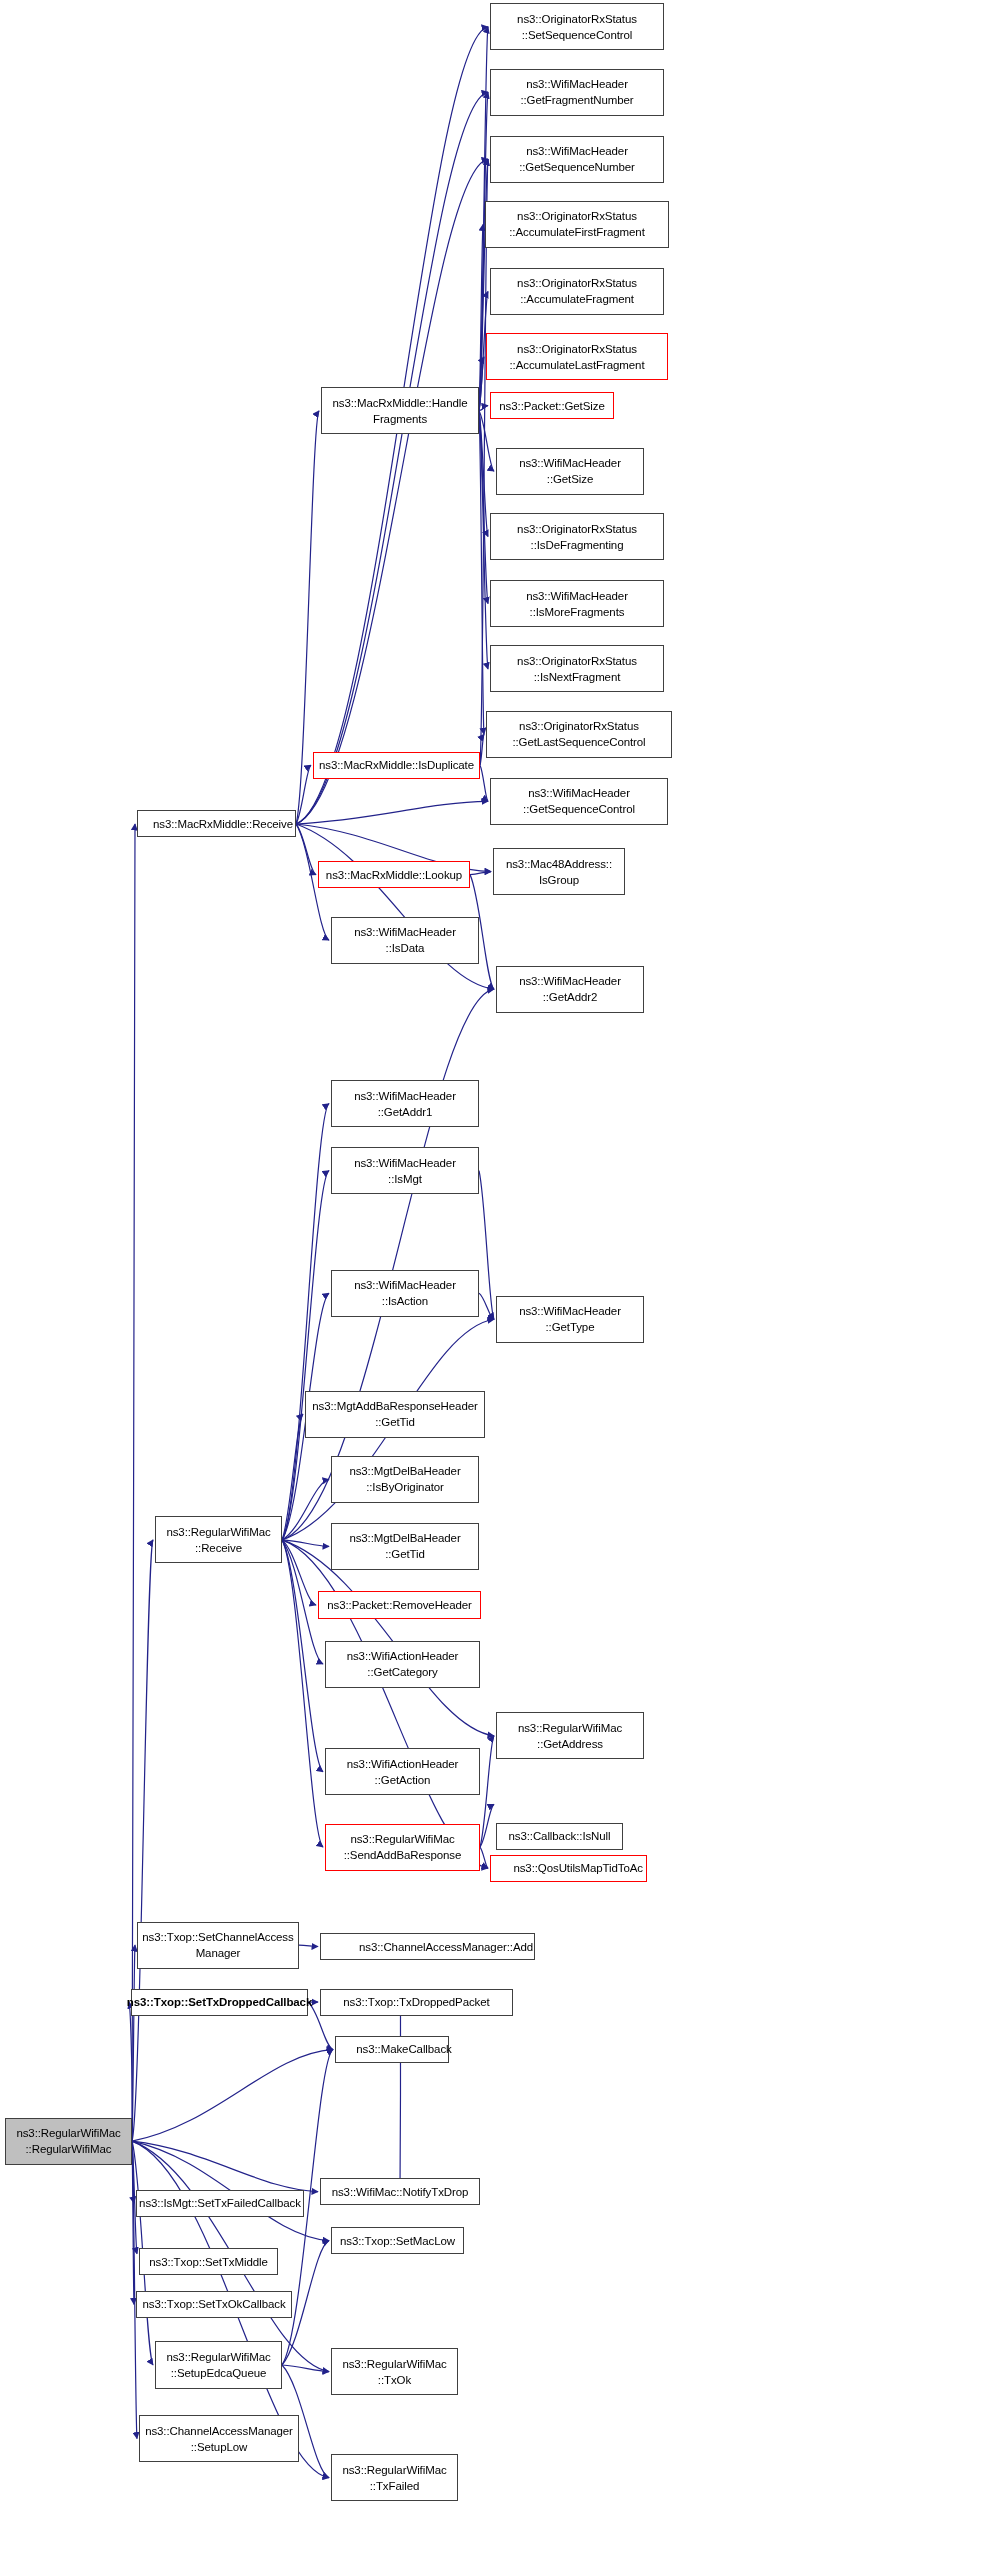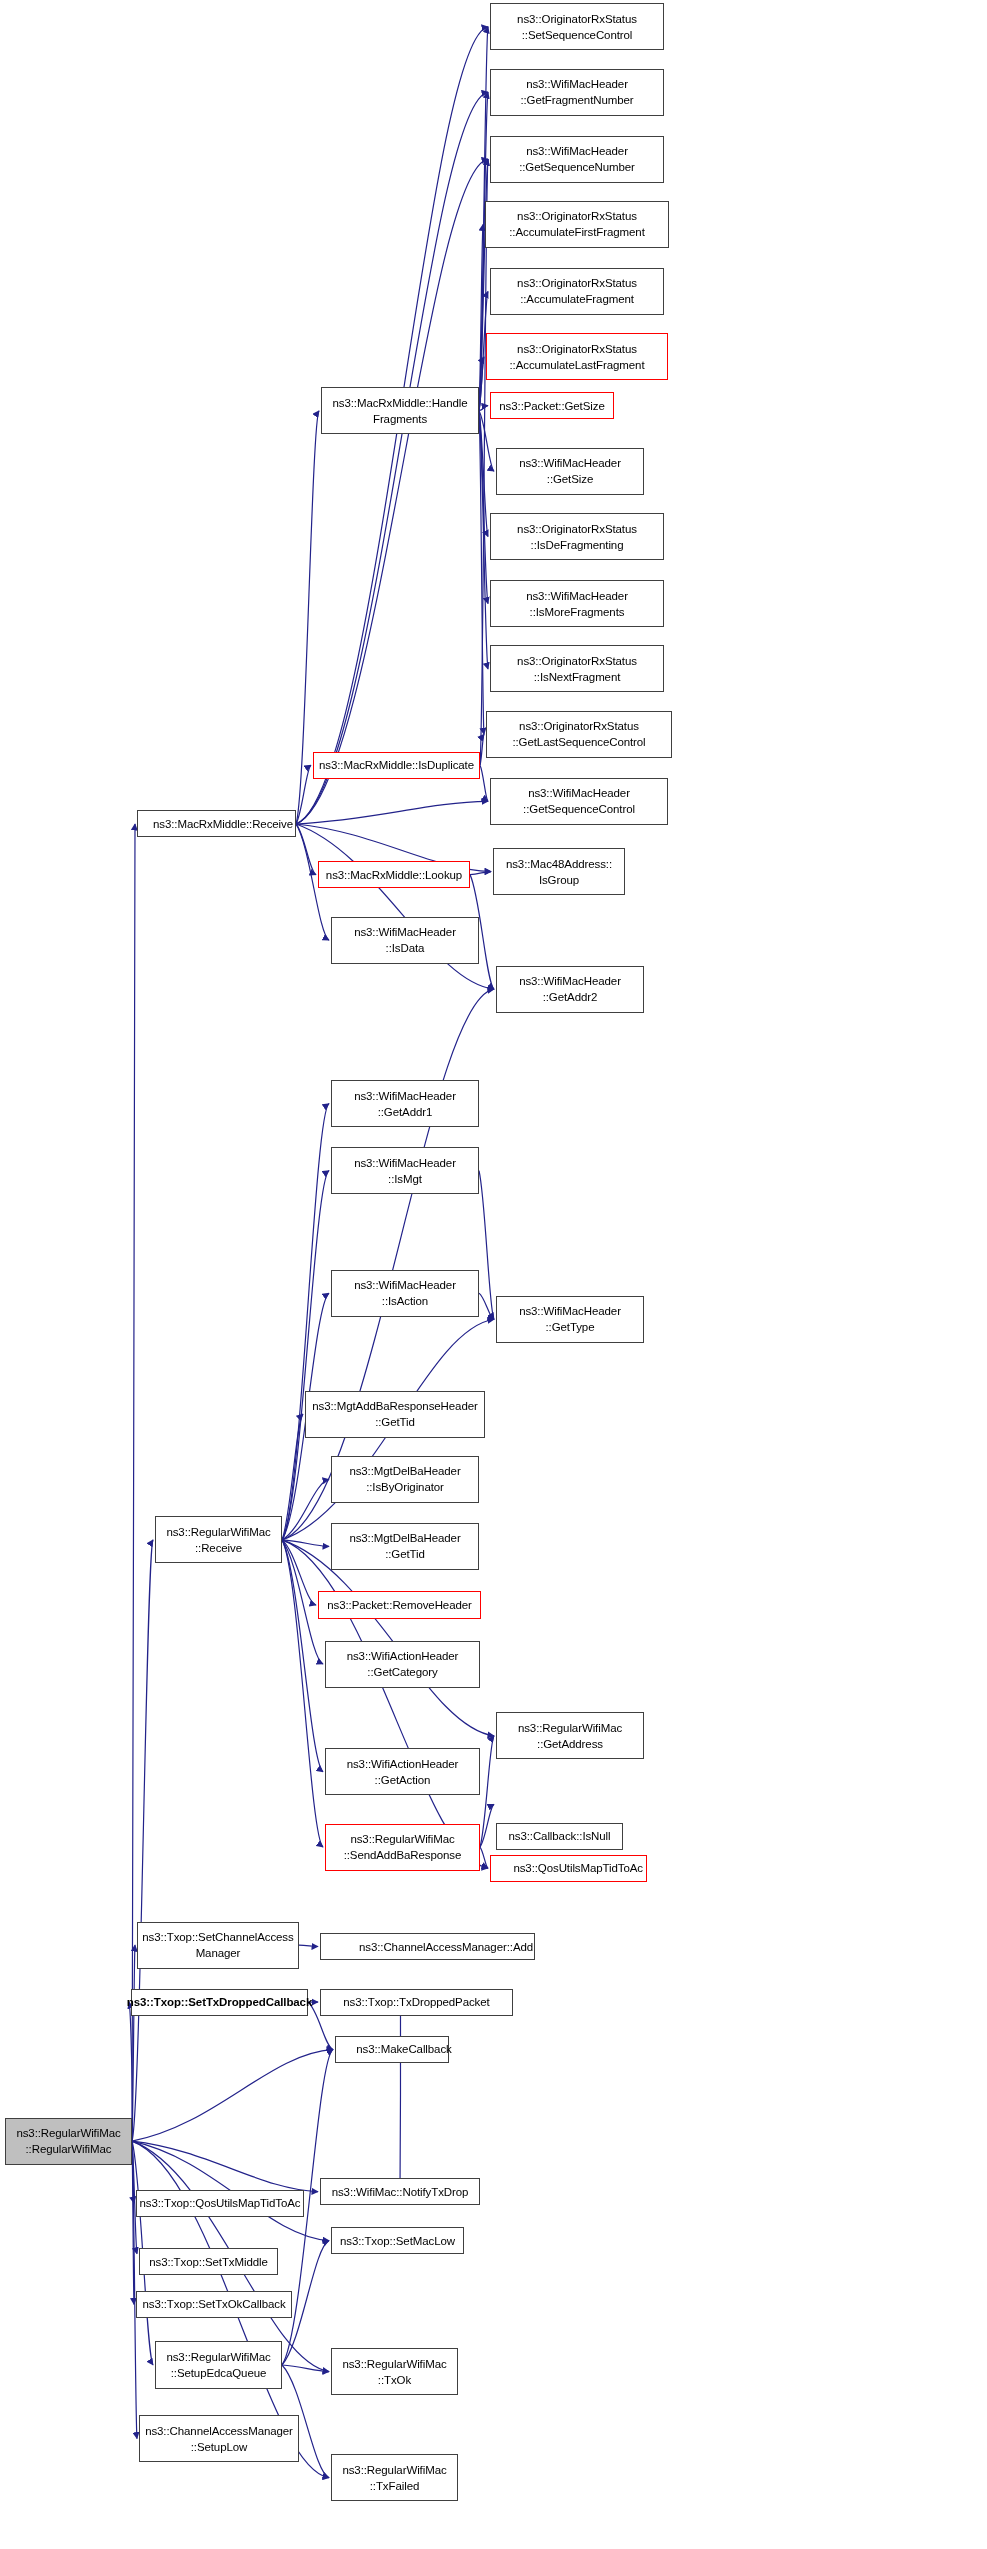--- a/index.html
+++ b/index.html
@@ -199,21 +199,21 @@
 ::Receive</span></div>
       <div class="node" style="left: 137px; top: 1921.55px; width: 162px; height: 47.0585px;"><span class="node-label">ns3::Txop::SetChannelAccess
 Manager</span></div>
       <div class="node" style="left: 320px; top: 1932.99px; width: 215px; height: 27.0586px; padding-left: 40px;"><span class="node-label">ns3::ChannelAccessManager::Add</span></div>
       <div class="node" style="left: 131px; top: 1988.55px; width: 177px; height: 27.0586px; font-weight: bold;"><span class="node-label">ns3::Txop::SetTxDroppedCallback</span></div>
       <div class="node" style="left: 320px; top: 1988.55px; width: 193px; height: 27.0586px;"><span class="node-label">ns3::Txop::TxDroppedPacket</span></div>
       <div class="node" style="left: 335px; top: 2035.93px; width: 114px; height: 27.0586px; padding-left: 27px;"><span class="node-label">ns3::MakeCallback</span></div>
       <div class="node root" style="left: 5px; top: 2117.63px; width: 127px; height: 47.0585px;"><span class="node-label">ns3::RegularWifiMac
 ::RegularWifiMac</span></div>
       <div class="node" style="left: 320px; top: 2178.09px; width: 160px; height: 27.0586px;"><span class="node-label">ns3::WifiMac::NotifyTxDrop</span></div>
-      <div class="node" style="left: 136px; top: 2189.53px; width: 168px; height: 27.0586px;"><span class="node-label">ns3::Txop::QosUtilsMapTidToAc</span></div>
+      <div class="node" style="left: 136px; top: 2189.53px; width: 168px; height: 27.0586px;"><span class="node-label">ns3::IsMgt::SetTxFailedCallback</span></div>
       <div class="node" style="left: 331px; top: 2227.11px; width: 133px; height: 27.0586px;"><span class="node-label">ns3::Txop::SetMacLow</span></div>
       <div class="node" style="left: 139px; top: 2240.18px; width: 139px; height: 27.0586px; margin-top: 8px;"><span class="node-label">ns3::Txop::SetTxMiddle</span></div>
       <div class="node" style="left: 136px; top: 2290.83px; width: 156px; height: 27.0586px;"><span class="node-label">ns3::Txop::SetTxOkCallback</span></div>
       <div class="node" style="left: 155px; top: 2341.49px; width: 127px; height: 47.0585px;"><span class="node-label">ns3::RegularWifiMac
 ::SetupEdcaQueue</span></div>
       <div class="node" style="left: 331px; top: 2348.02px; width: 127px; height: 47.0585px;"><span class="node-label">ns3::RegularWifiMac
 ::TxOk</span></div>
       <div class="node" style="left: 139px; top: 2415.01px; width: 160px; height: 47.0585px;"><span class="node-label">ns3::ChannelAccessManager
 ::SetupLow</span></div>
       <div class="node" style="left: 331px; top: 2454.23px; width: 127px; height: 47.0585px;"><span class="node-label">ns3::RegularWifiMac

